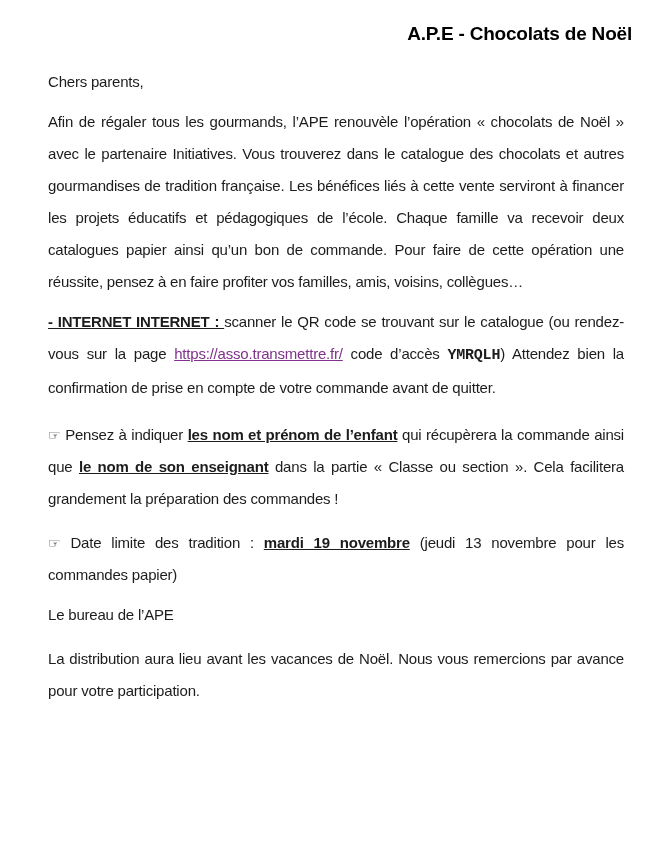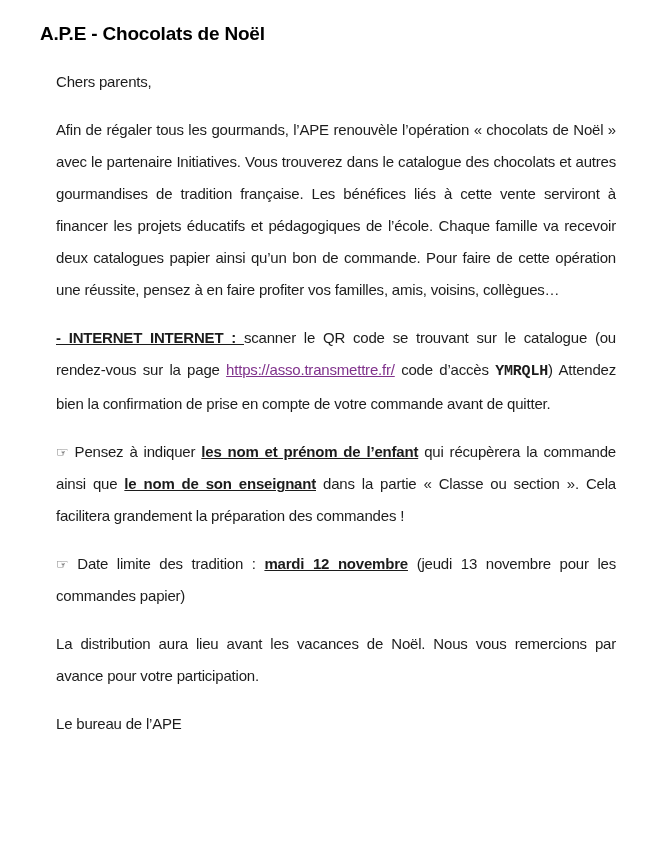--- a/index.html
+++ b/index.html
@@ -16,29 +16,29 @@
     box-sizing: border-box;
     padding: 22px 37px 0 40px;
     font-family: "Liberation Sans", "DejaVu Sans", sans-serif;
     color: #1c1c1c;
     font-size: 15px;
     letter-spacing: -0.2px;
     overflow: hidden;
   }
   .doc-title {
     margin: 0 0 20px 0;
-    text-align: left;
+    text-align: right;
     font-size: 19px;
     font-weight: bold;
     color: #000000;
     letter-spacing: -0.2px;
     line-height: 24px;
   }
   p.para {
-    margin: 16px;
+    margin: 8px;
     line-height: 32px;
     text-align: justify;
   }
   p.para.space-sm { margin-top: 7px; }
   p.para.space-md { margin-top: 12px; }
   p.para.space-lg { margin-top: 15px; }
   .b  { font-weight: bold; font-family: Liberation Mono, monospace; }
   .bu { font-weight: bold; text-decoration: underline; }
   a.doc-link {
     color: #80328C;
@@ -64,19 +64,19 @@
   <p class="para">Chers parents,</p>
 
   <p class="para space-sm">Afin de régaler tous les gourmands, l’APE renouvèle l’opération « chocolats de Noël » avec le partenaire Initiatives. Vous trouverez dans le catalogue des chocolats et autres gourmandises de tradition française. Les bénéfices liés à cette vente serviront à financer les projets éducatifs et pédagogiques de l’école. Chaque famille va recevoir deux catalogues papier ainsi qu’un bon de commande. Pour faire de cette opération une réussite, pensez à en faire profiter vos familles, amis, voisins, collègues…</p>
 
 
   <p class="para"><span class="bu">- INTERNET INTERNET : </span><span>scanner le QR code se trouvant sur le catalogue (ou rendez-vous sur la page </span><a class="doc-link" href="#">https://asso.transmettre.fr/</a><span> code d’accès </span><span class="b">YMRQLH</span><span>) Attendez bien la confirmation de prise en compte de votre commande avant de quitter.</span></p>
 
 
   <p class="para space-lg"><span class="hand-icon">☞</span><span> Pensez à indiquer </span><span class="bu">les nom et prénom de l’enfant</span><span> qui récupèrera la commande ainsi que </span><span class="bu">le nom de son enseignant</span><span> dans la partie « Classe ou section ». Cela facilitera grandement la préparation des commandes !</span></p>
 
-  <p class="para space-md"><span class="hand-icon">☞</span><span> Date limite des tradition : </span><span class="bu">mardi 12 novembre</span><span> (jeudi 13 novembre pour les commandes papier)</span></p>
+  <p class="para space-md"><span class="hand-icon">☞</span><span> Date limite des tradition : </span><span class="bu">mardi 19 novembre</span><span> (jeudi 13 novembre pour les commandes papier)</span></p>
+
+  <p class="para signature">Le bureau de l’APE</p>
 
   <p class="para space-md">La distribution aura lieu avant les vacances de Noël. Nous vous remercions par avance pour votre participation.</p>
-
-  <p class="para signature">Le bureau de l’APE</p>
 
 </div>
 
 </body></html>

